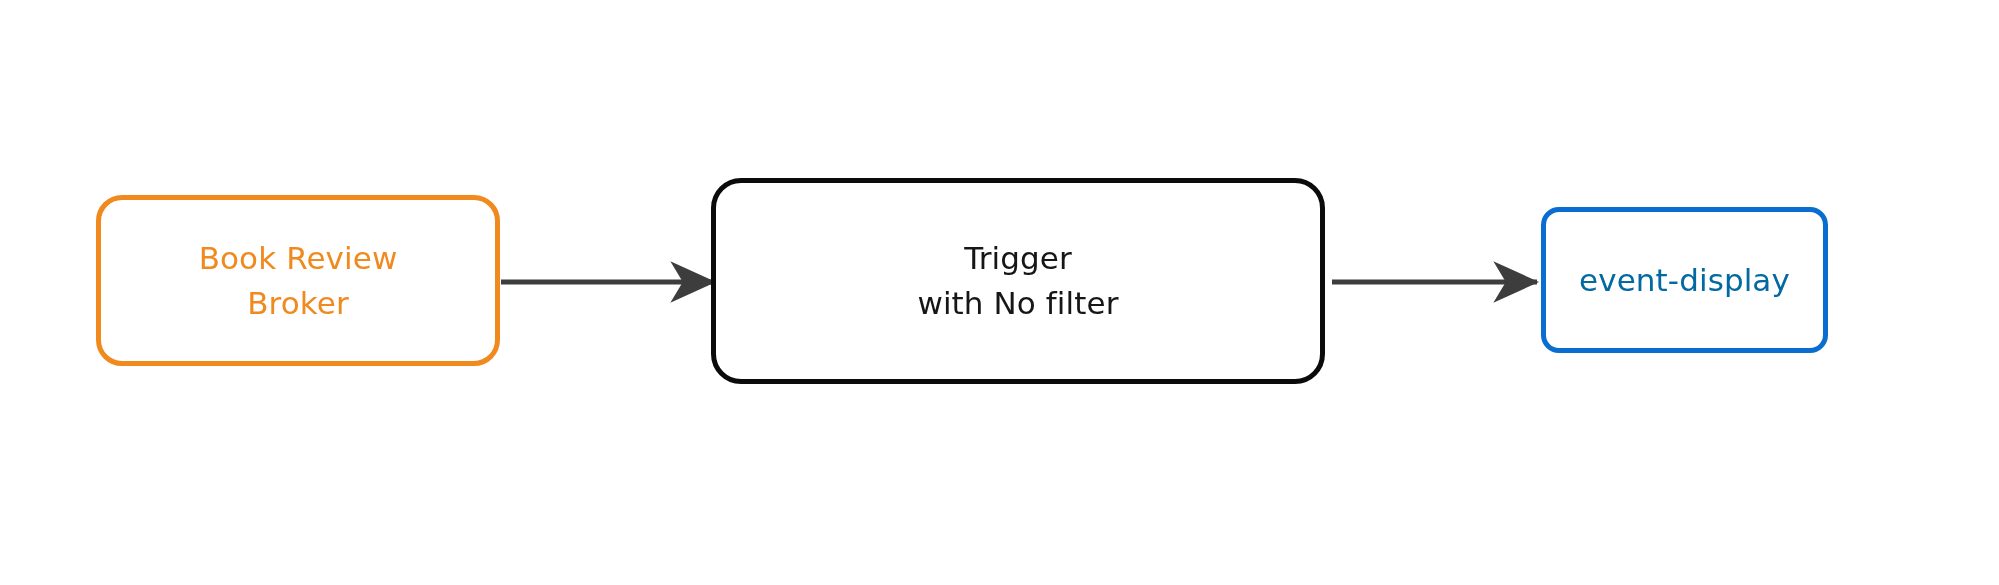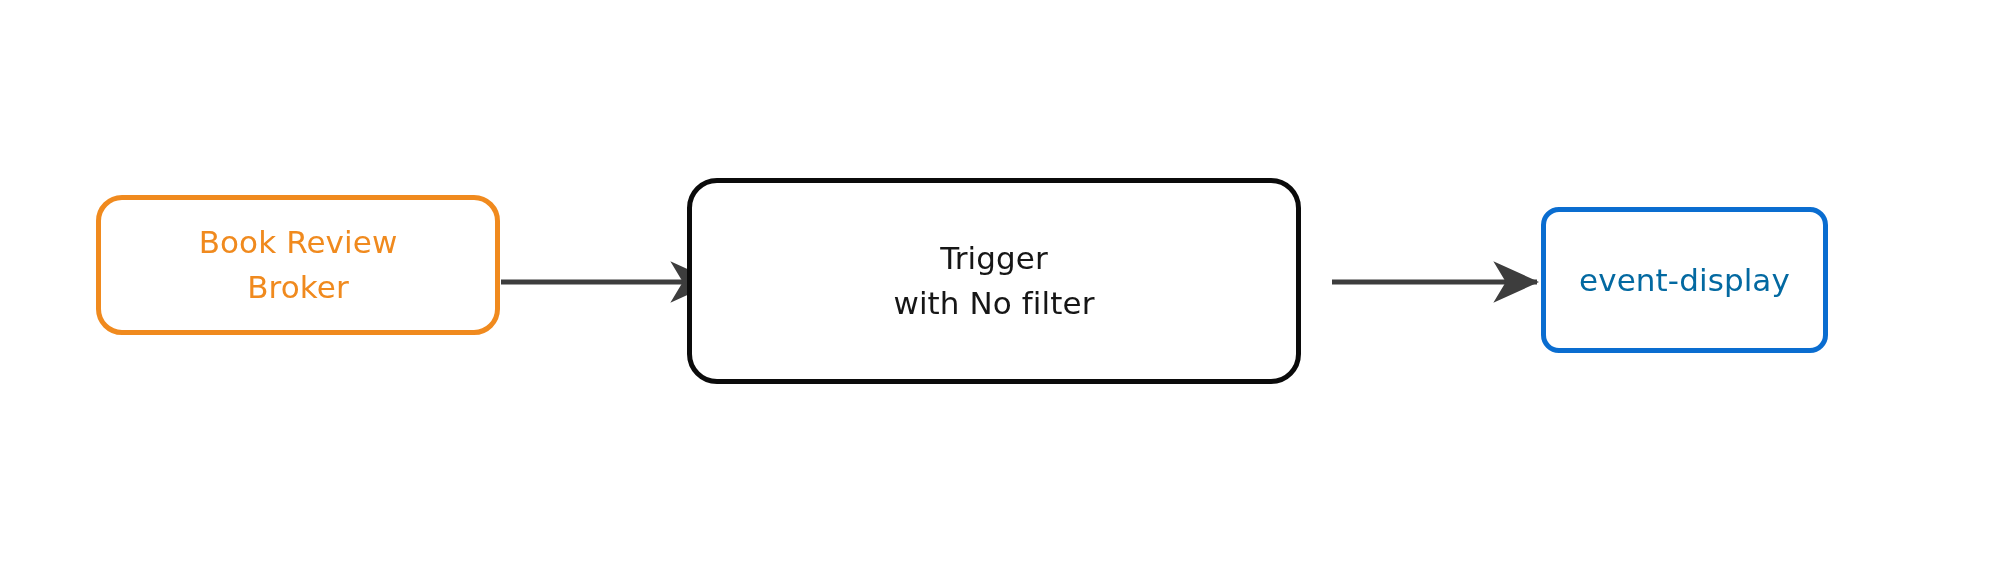--- a/index.html
+++ b/index.html
@@ -31,32 +31,32 @@
   .node .node-label {
     display: block;
     white-space: pre-line;
     letter-spacing: 0.1px;
   }
 
   #node-source {
     left: 96px;
     top: 195px;
     width: 404px;
-    height: 140px;
+    height: 171px;
     border: 5px solid #F08A1E;
     border-radius: 26px;
   }
   #node-source .node-label {
     color: #F08A1E;
     font-size: 31px;
     line-height: 45px;
   }
 
   #node-trigger {
-    left: 687px;
+    left: 711px;
     top: 178px;
     width: 614px;
     height: 206px;
     border: 5px solid #0b0b0b;
     border-radius: 30px;
   }
   #node-trigger .node-label {
     color: #161616;
     font-size: 31px;
     line-height: 45px;

